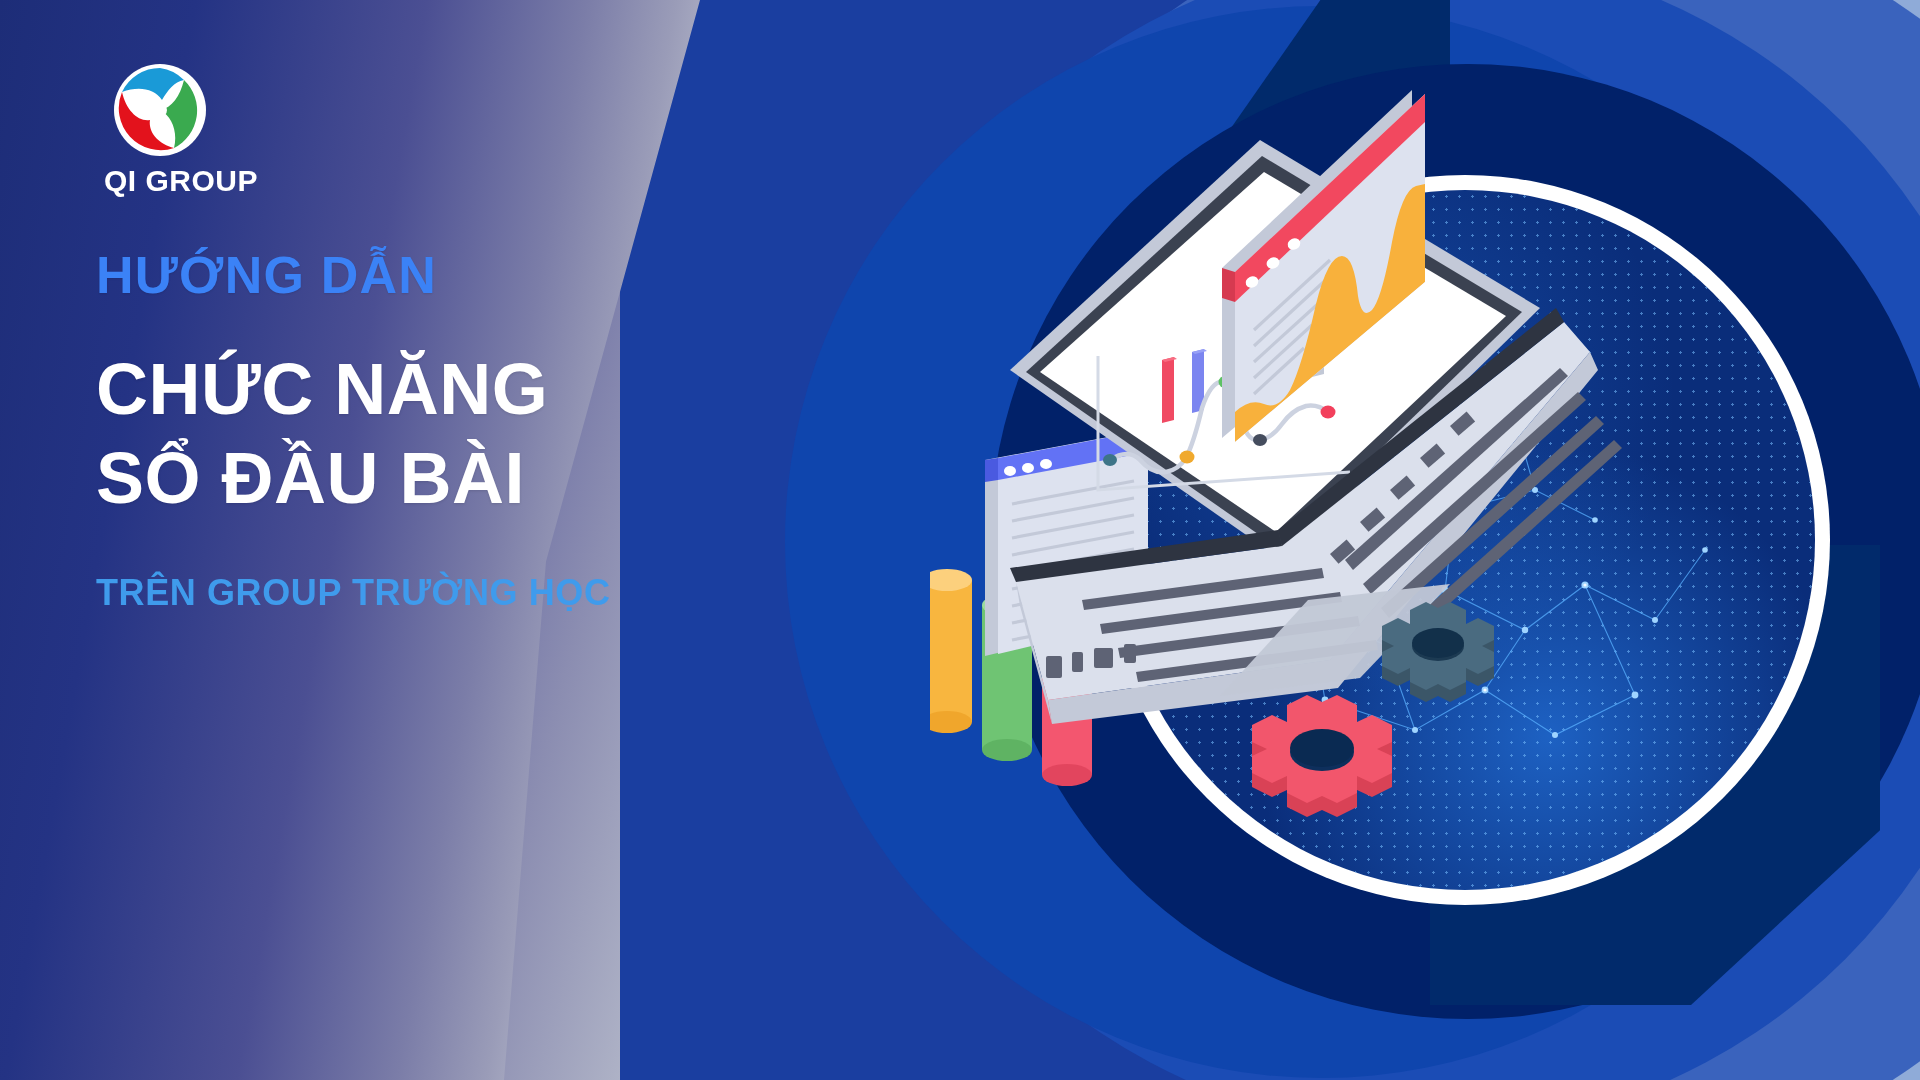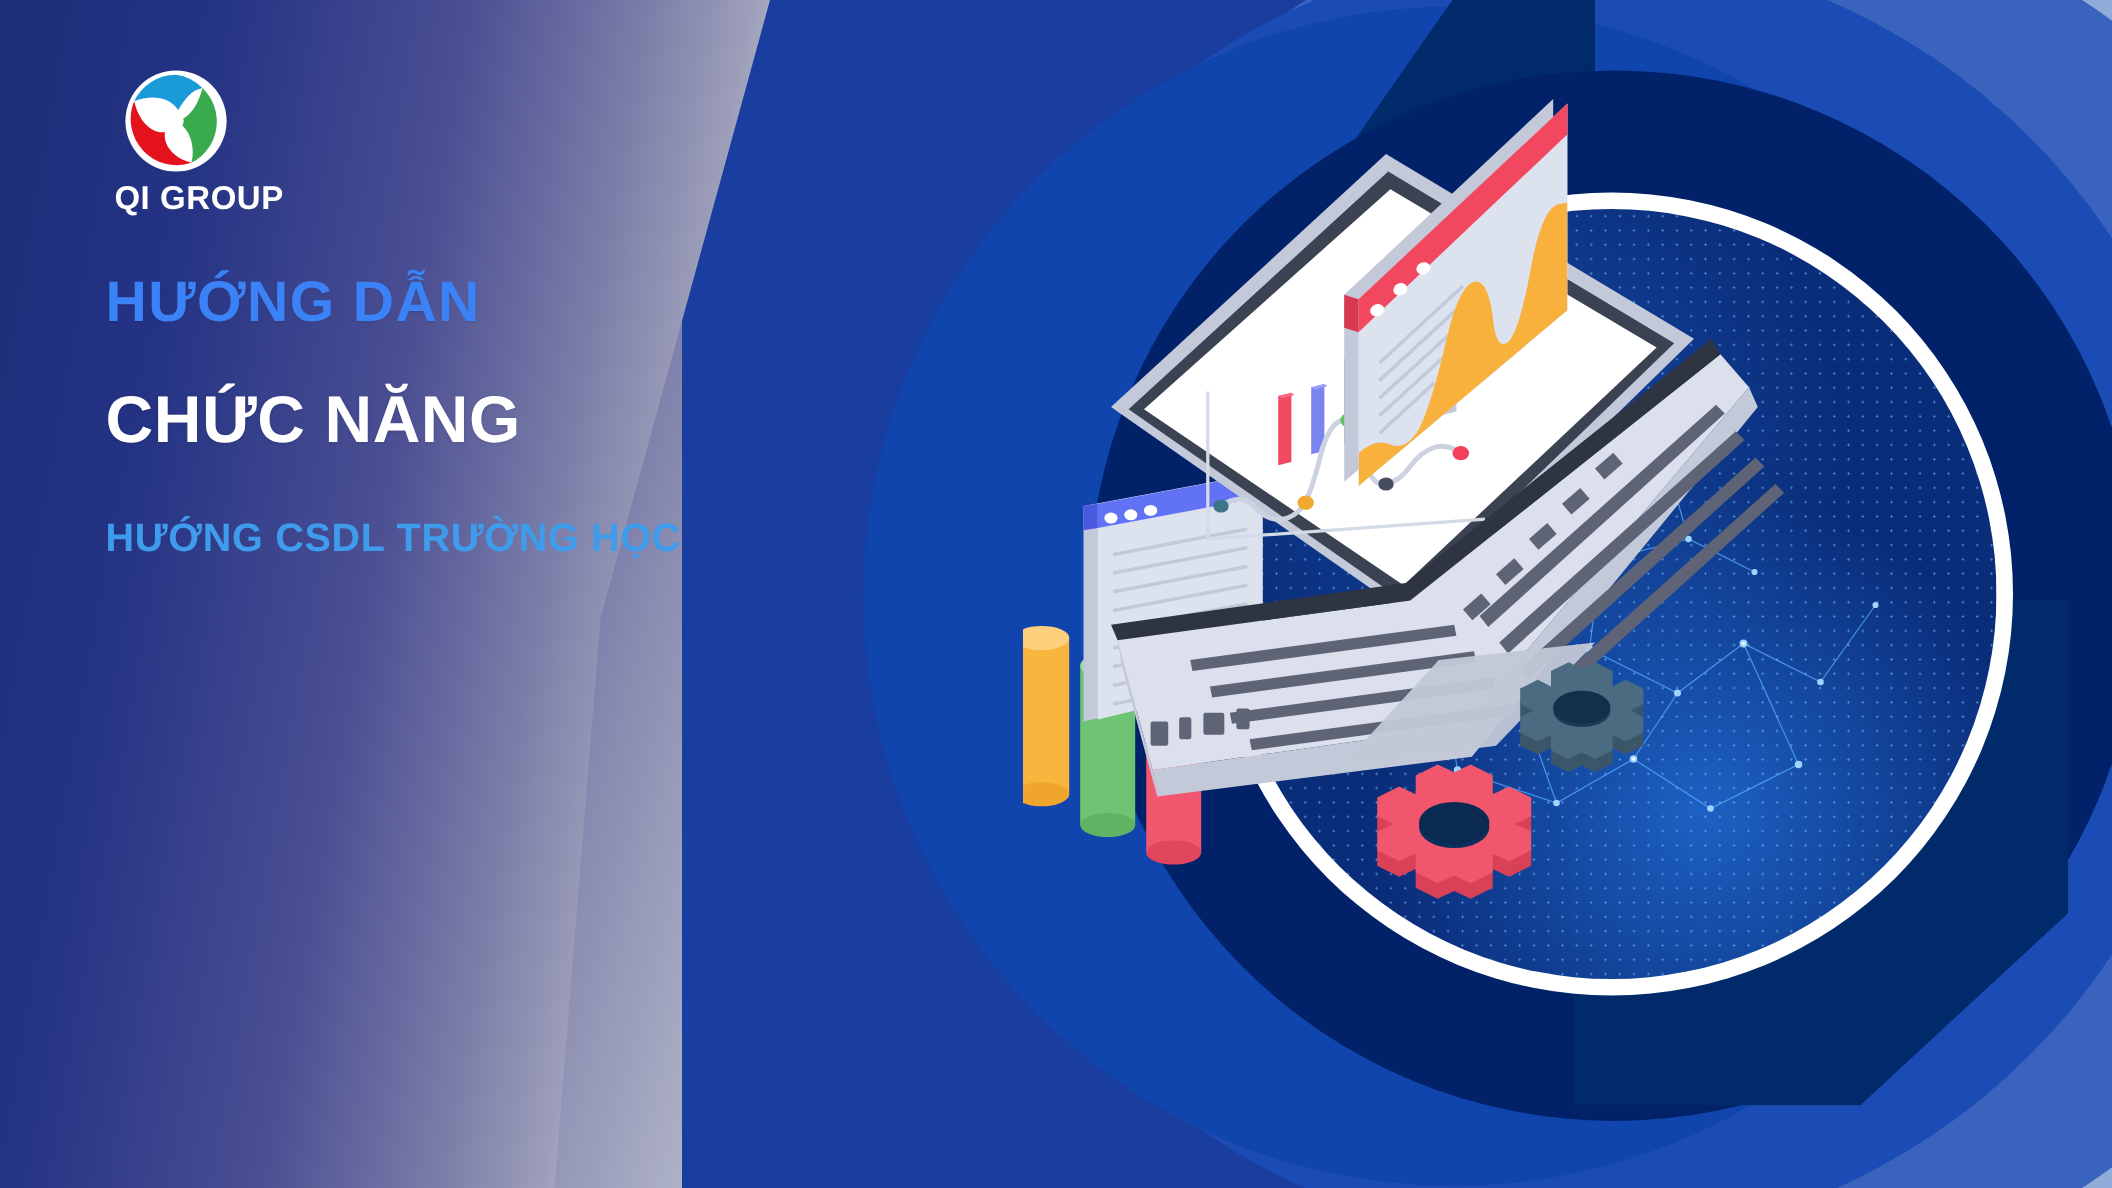--- a/index.html
+++ b/index.html
@@ -157,21 +157,21 @@
     color:#3b82f6;
     font-size:52px;
     font-weight:800;
     letter-spacing:1.2px;
     line-height:1.06;
     margin-top:50px;
     text-shadow:0 1px 2px rgba(0,0,0,.10);
   }
   .headline {
     color:#ffffff;
-    font-size:60px;
+    font-size:72px;
     font-weight:800;
     letter-spacing:0.5px;
     line-height:1.24;
     margin-top:42px;
     text-shadow:0 1px 3px rgba(0,0,0,.12);
   }
   .headline .hl-line { display:block; white-space:nowrap; }
   .subhead {
     color:#3f9bec;
     font-size:36px;
@@ -466,18 +466,19 @@
           <circle cx="48" cy="48" r="7" fill="#ffffff"></circle>
         </svg>
       </div>
       <div class="logo-text">QI GROUP</div>
     </div>
 
     <div class="kicker">HƯỚNG DẪN</div>
 
     <div class="headline">
       <span class="hl-line">CHỨC NĂNG</span>
+      <span class="hl-line">SỔ ĐẦU BÀI</span>
     </div>
 
-    <div class="subhead">HƯỚNG CSDL TRƯỜNG HỌC</div>
+    <div class="subhead">TRÊN GROUP TRƯỜNG HỌC</div>
   </div>
 
 </div>
 
 </body></html>

